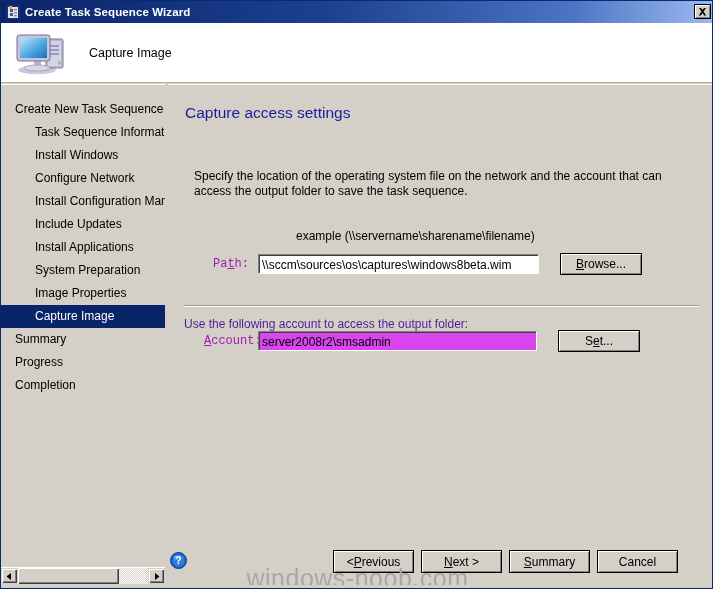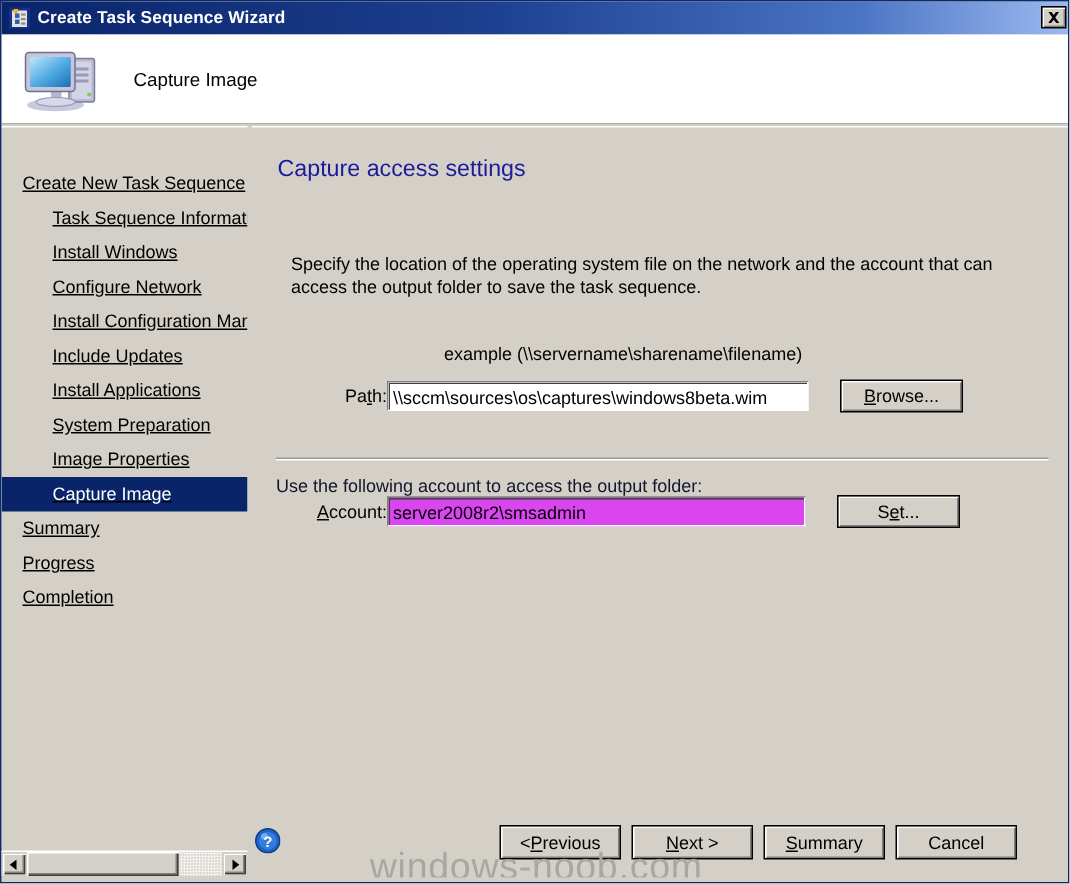--- a/index.html
+++ b/index.html
@@ -105,21 +105,21 @@
     overflow: hidden;
     padding-left: 14px;
     box-sizing: border-box;
   }
   .nav-item.child { padding-left: 34px; }
   .nav-item.selected {
     background: #0a246a;
     color: #ffffff;
   }
   .nav-item.disabled { color: #000000; }
-  #nav-list { margin-top: 26px; text-decoration: underline; }
+  #nav-list { margin-top: 13px; }
 
   
   #sidebar-scrollbar {
     position: absolute;
     left: 0; top: 566px;
     width: 164px; height: 17px;
     background: #d4d0c8;
     border-top: 1px solid #ffffff;
     display: flex;
     box-sizing: border-box;
@@ -186,26 +186,27 @@
   .field-row {
     position: absolute;
     display: flex;
     align-items: center;
   }
   #path-row  { left: 0; top: 168px; width: 546px; }
   #account-row { left: 0; top: 245px; width: 546px; }
 
   .field-label {
     width: 90px;
-    text-align: right;
+    text-align: center;
     padding-left: 36px;
     font-size: 12px;
-    color: #000000;
+    color: #a21caf;
     box-sizing: border-box;
     flex: 0 0 auto;
+    font-family: Liberation Mono, monospace;
   }
   .textbox {
     height: 20px;
     font-size: 12px;
     line-height: 20px;
     padding-left: 3px;
     color: #000000;
     border: 1px solid #808080;
     border-right-color: #ffffff;
     border-bottom-color: #ffffff;
@@ -250,21 +251,21 @@
     width: 515px;
     height: 2px;
     border-top: 1px solid #9a9a93;
     border-bottom: 1px solid #ffffff;
     box-sizing: border-box;
   }
   #account-caption {
     position: absolute;
     left: 16px; top: 232px;
     font-size: 12px;
-    color: #0f172a;
+    color: #4c1d95;
   }
 
   
   #footer {
     position: absolute;
     left: 167px; top: 542px;
     width: 546px;
     height: 47px;
     background: #d4d0c8;
   }

